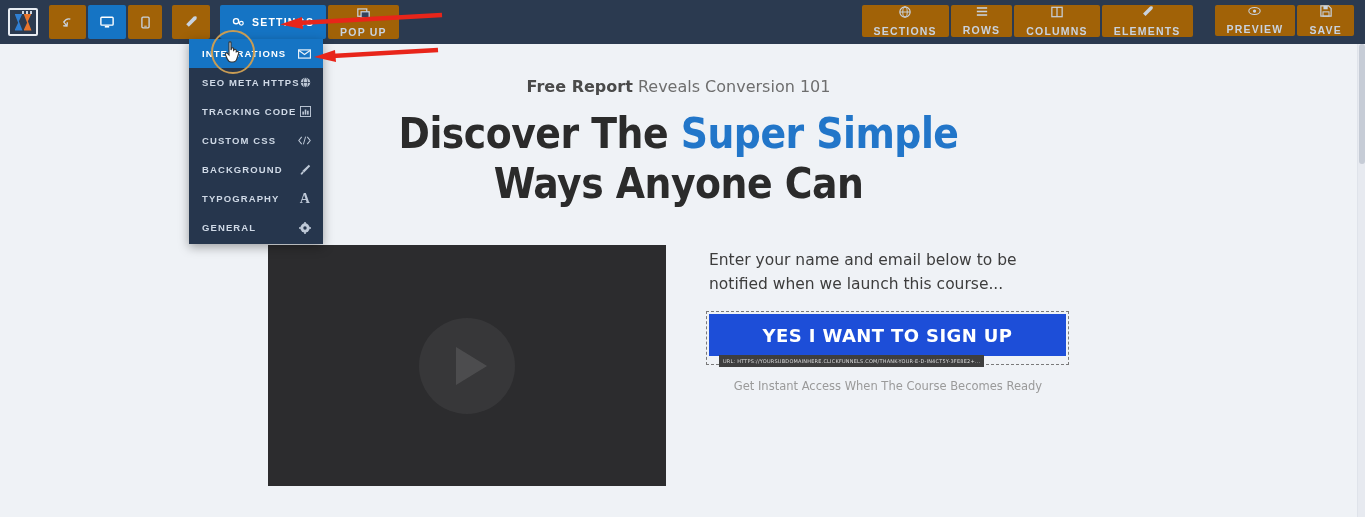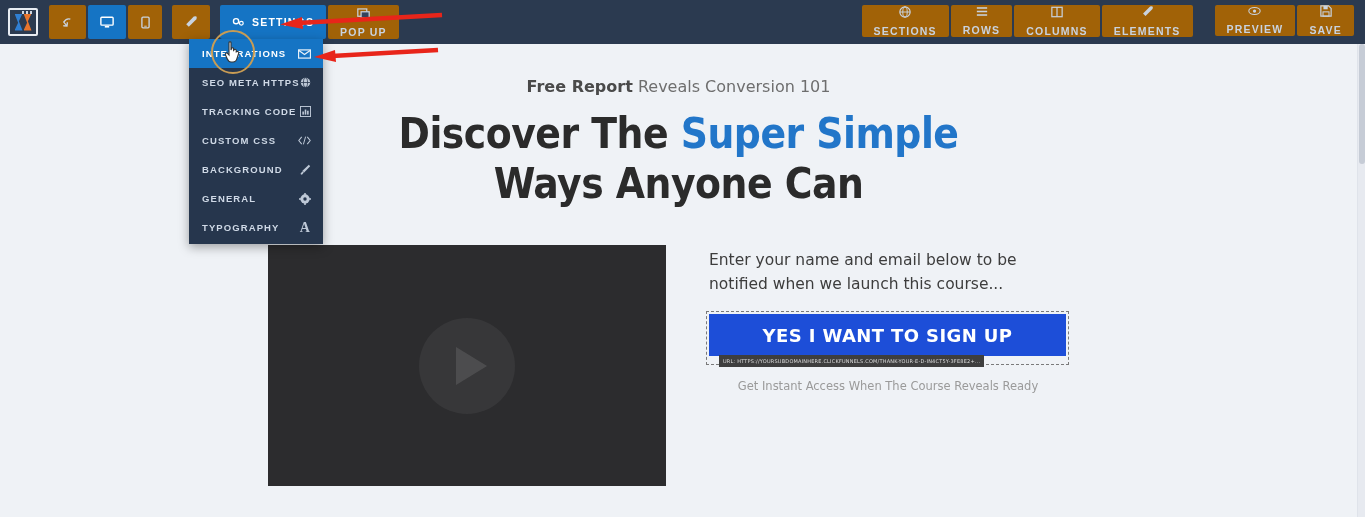--- a/index.html
+++ b/index.html
@@ -393,39 +393,39 @@
     <span>BACKGROUND</span>
     <span class="dd-ico">
       <svg width="12" height="12" viewBox="0 0 14 14">
           <path d="M11.5 1 L13 2.5 L6 10 L4 8 Z" fill="#cfd9e6"></path>
           <path d="M4 8.4 L5.6 10 L3.4 12.6 L1.6 11.6 Z" fill="#cfd9e6"></path>
         </svg>
     </span>
   </div>
 
   <div class="dd-item">
+    <span>TYPOGRAPHY</span>
+    <span class="dd-ico">
+      <span style="font-family:'Liberation Serif',serif;font-size:14px;color:#cfd9e6;line-height:1;">A</span>
+    </span>
+  </div>
+
+  <div class="dd-item">
     <span>GENERAL</span>
     <span class="dd-ico">
       <svg width="12" height="12" viewBox="0 0 14 14">
           <circle cx="7" cy="7" r="5.4" fill="#cfd9e6"></circle>
           <circle cx="7" cy="7" r="2" fill="#26364d"></circle>
           <g fill="#cfd9e6">
             <rect x="6.1" y="0" width="1.8" height="2.6"></rect>
             <rect x="6.1" y="11.4" width="1.8" height="2.6"></rect>
             <rect x="0" y="6.1" width="2.6" height="1.8"></rect>
             <rect x="11.4" y="6.1" width="2.6" height="1.8"></rect>
           </g>
         </svg>
-    </span>
-  </div>
-
-  <div class="dd-item">
-    <span>TYPOGRAPHY</span>
-    <span class="dd-ico">
-      <span style="font-family:'Liberation Serif',serif;font-size:14px;color:#cfd9e6;line-height:1;">A</span>
     </span>
   </div>
 </div>
 
 <div class="halo"></div>
 <div class="cursor">
   <svg width="20" height="24" viewBox="0 0 20 24">
     <path d="M5 1.6 C5 0.6 7 0.6 7 1.6 L7 9 L7.6 7.4 C8 6.4 10 6.8 9.6 8 L9.6 9.4
              L10.4 8.6 C11.2 7.8 12.8 9 12.2 10 L12.2 11
              L13.2 10.6 C14.2 10.2 15.4 11.6 14.6 12.6
@@ -464,20 +464,20 @@
 
     <div class="formcol">
       <div class="form-lead">Enter your name and email below to be notified when we launch this course...</div>
 
       <div class="cta-wrap">
         <div class="cta">YES I WANT TO SIGN UP</div>
         <div class="cta-select"></div>
         <div class="url-tip">URL: HTTPS://YOURSUBDOMAINHERE.CLICKFUNNELS.COM/THANK-YOUR-E-D-IN4CT5Y-3FE8E2+...</div>
       </div>
 
-      <div class="cta-sub">Get Instant Access When The Course Reveals Ready</div>
+      <div class="cta-sub">Get Instant Access When The Course Becomes Ready</div>
     </div>
   </div>
 </div>
 
 <div class="scrollbar">
   <div class="thumb"></div>
 </div>
 
 </body></html>

